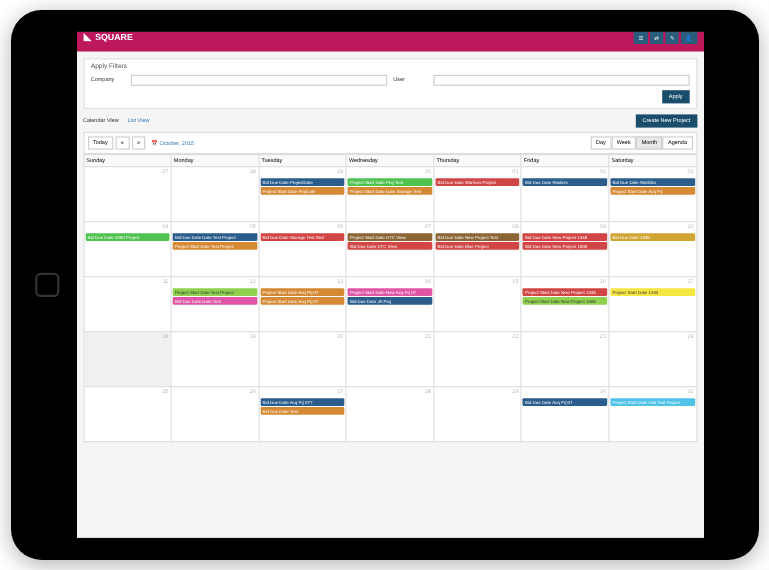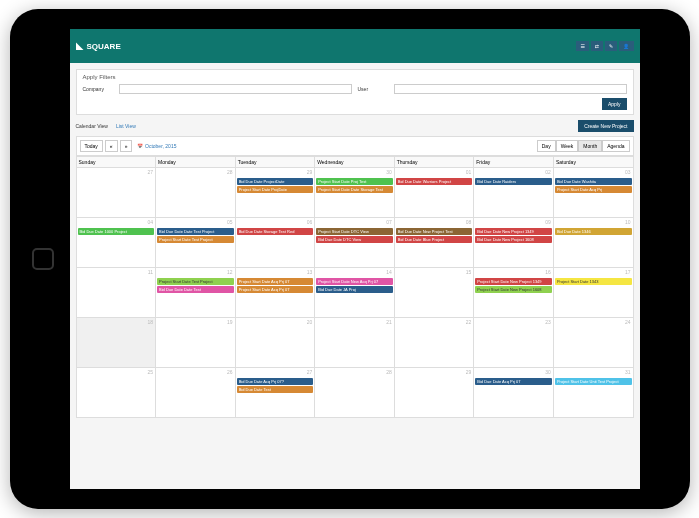--- a/index.html
+++ b/index.html
@@ -1,20 +1,20 @@
 <!DOCTYPE html>
 <html><head>
 <meta charset="utf-8">
 <style>
 *{margin:0;padding:0;box-sizing:border-box;font-family:Arial,sans-serif}
 body{background:#fff;display:flex;justify-content:center;align-items:center;min-height:518px}
 .tablet{width:680px;height:500px;background:#000;border-radius:28px;padding:20px 50px 20px 60px;position:relative;box-shadow:0 4px 20px rgba(0,0,0,0.3)}
 .home-btn{position:absolute;left:22px;top:50%;transform:translateY(-50%);width:22px;height:22px;border:2px solid #333;border-radius:5px;background:#000}
 .screen{width:100%;height:100%;background:#f5f5f5;overflow:hidden;font-size:5px}
-.header{background:#0f766e;height:34px;display:flex;align-items:center;padding:0 6px;justify-content:space-between}
+.header{background:#be185d;height:18px;display:flex;align-items:flex-start;padding:0 6px;justify-content:space-between}
 .logo{color:#fff;font-size:8px;font-weight:bold;display:flex;align-items:center;gap:3px}
 .logo-icon{width:8px;height:8px;background:#fff;clip-path:polygon(0 100%,100% 100%,0 0)}
 .header-icons{display:flex;gap:2px}
 .header-icons span{background:#2a5d7b;color:#fff;padding:2px 4px;font-size:5px}
 .content{padding:6px;background:#f5f5f5}
 .panel{background:#fff;border:1px solid #ddd;margin-bottom:5px;padding:4px 6px}
 .filter-title{font-size:6px;color:#555;margin-bottom:4px}
 .filter-row{display:flex;align-items:center;gap:6px}
 .filter-label{font-size:5px;color:#333;width:30px}
 .filter-input{flex:1;height:10px;border:1px solid #ccc;background:#fff}

